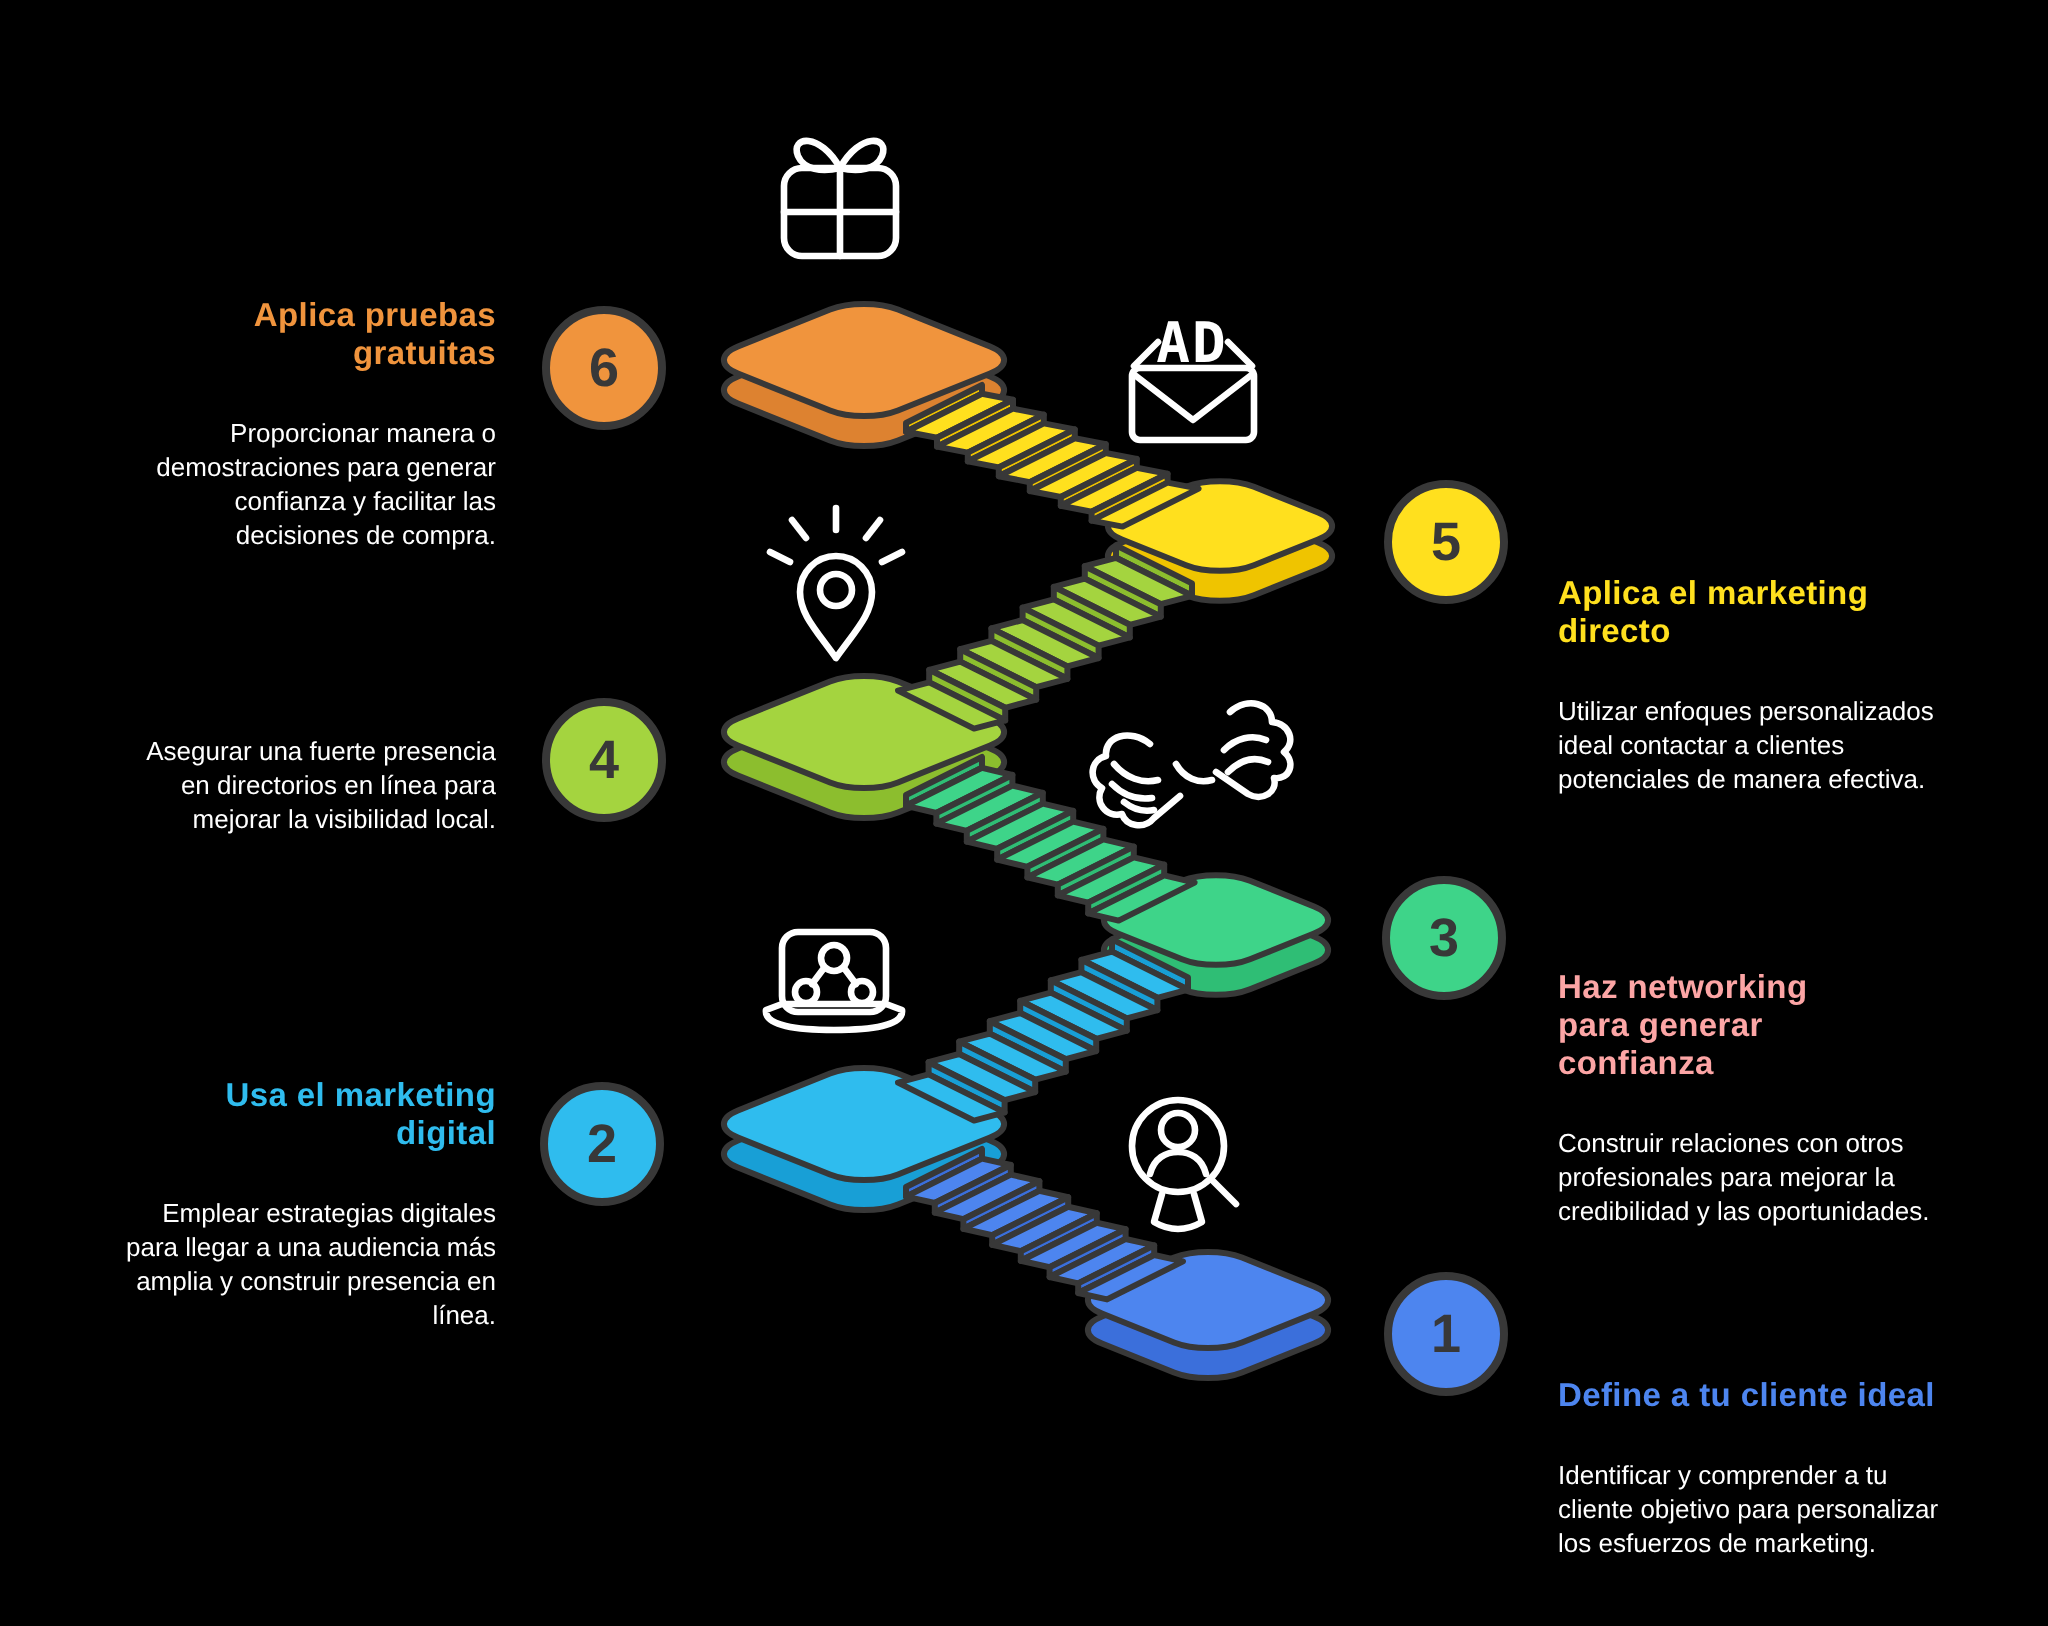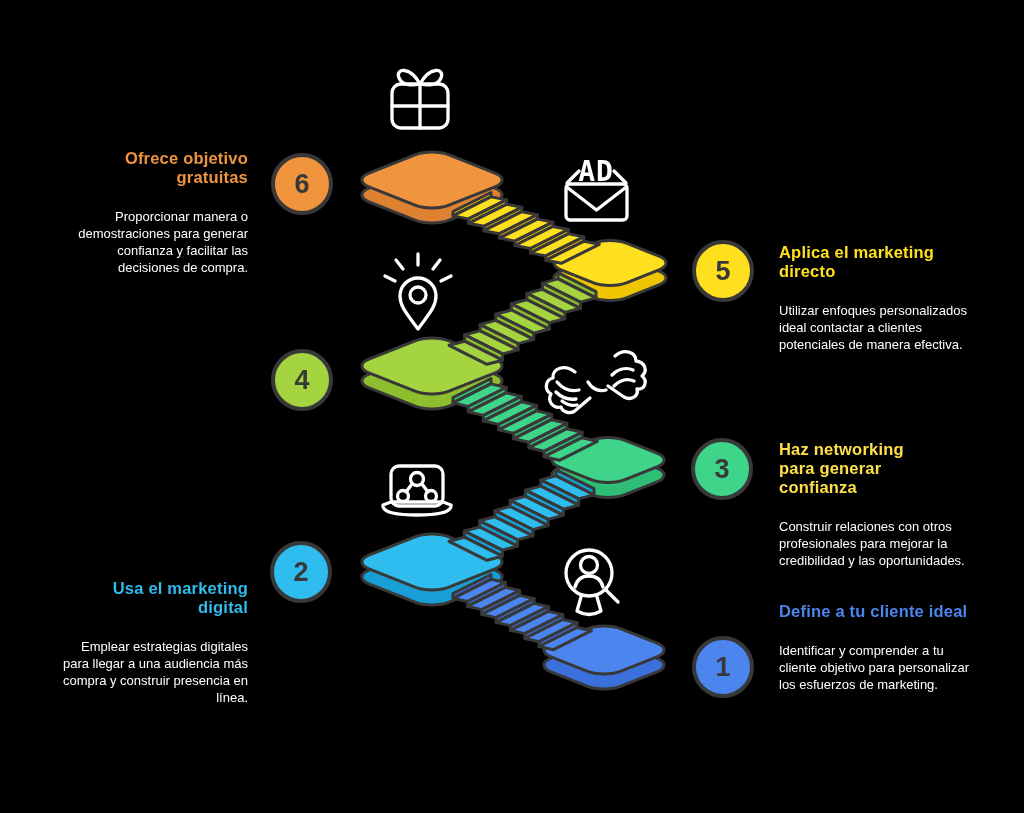--- a/index.html
+++ b/index.html
@@ -3,27 +3,27 @@
 <meta charset="utf-8">
 <style>
   html,body{margin:0;padding:0;background:#000;}
   .stage{
     position:relative;width:1024px;height:813px;background:#000000;
     overflow:hidden;font-family:"Liberation Sans","DejaVu Sans",sans-serif;
   }
   #stairs-svg{position:absolute;left:0;top:0;}
   .step-block{position:absolute;color:#fff;}
   .step-block.left{right:776px;width:190px;text-align:right;}
-  .step-block.right{left:779px;width:205px;text-align:left;}
+  .step-block.right{left:779px;width:205px;text-align:left;margin-top:45px;}
   .title{font-weight:700;font-size:16.5px;line-height:19px;letter-spacing:.2px;}
   .left .title{width:150px;margin-left:auto;}
   .b3 .title{width:150px;}
   .desc{margin-top:21px;font-size:13px;line-height:17px;color:#ffffff;font-weight:400;}
   .b6{top:149px;} .b4{top:346px;} .b2{top:539px;}
-  .b5{top:243px;} .b3{top:440px;} .b1{top:602px;}
+  .b5{top:243px;} .b3{top:440px;} .b1{top:644px;}
   .num-circle{
     position:absolute;width:54px;height:54px;border:4px solid #383838;border-radius:50%;
     display:flex;align-items:center;justify-content:center;
     font-size:27px;font-weight:700;color:#383838;
   }
   .c6{left:271px;top:153px;} .c4{left:271px;top:349px;} .c2{left:270px;top:541px;}
   .c5{left:692px;top:240px;} .c3{left:691px;top:438px;} .c1{left:692px;top:636px;}
   .icon{stroke:#FFFFFF;stroke-width:3.3;fill:none;stroke-linecap:round;stroke-linejoin:round;}
   .ad-text{fill:#FFFFFF;stroke:none;font-family:"DejaVu Sans Mono",monospace;
     font-size:28px;font-weight:700;letter-spacing:1px;text-anchor:middle;}
@@ -188,44 +188,45 @@
     <g class="icon">
       <circle cx="589" cy="573" r="23"></circle>
       <circle cx="589" cy="565" r="8.5"></circle>
       <path d="M575,587 C577,579 583,576 589,576 C595,576 601,579 603,587"></path>
       <line x1="606" y1="590" x2="618" y2="602"></line>
       <path d="M581,597 L577,611 Q589,618 601,611 L597,597"></path>
     </g>
   </svg>
 
   <div class="step-block left b6">
-    <div class="title" style="color: rgb(240, 148, 61);">Ofrece objetivo gratuitas</div>
+    <div class="title" style="color: rgb(240, 148, 61);">Aplica pruebas gratuitas</div>
     <div class="desc">Proporcionar manera o demostraciones para generar confianza y facilitar las decisiones de compra.</div>
   </div>
   <div class="num-circle c6" style="background: rgb(240, 148, 61);">6</div>
 
   <div class="step-block right b5">
     <div class="title" style="color: rgb(255, 224, 30);">Aplica el marketing directo</div>
     <div class="desc">Utilizar enfoques personalizados ideal contactar a clientes potenciales de manera efectiva.</div>
   </div>
   <div class="num-circle c5" style="background: rgb(255, 224, 30);">5</div>
 
   <div class="step-block left b4">
+    <div class="desc">Asegurar una fuerte presencia en directorios en línea para mejorar la visibilidad local.</div>
   </div>
   <div class="num-circle c4" style="background: rgb(164, 212, 63);">4</div>
 
   <div class="step-block right b3">
-    <div class="title" style="color: #fde047;">Haz networking para generar confianza</div>
+    <div class="title" style="color: #fca5a5;">Haz networking para generar confianza</div>
     <div class="desc">Construir relaciones con otros profesionales para mejorar la credibilidad y las oportunidades.</div>
   </div>
   <div class="num-circle c3" style="background: rgb(62, 212, 137);">3</div>
 
   <div class="step-block left b2">
-    <div class="title" style="color: rgb(47, 188, 238); margin-top: 40px;">Usa el marketing digital</div>
-    <div class="desc">Emplear estrategias digitales para llegar a una audiencia más compra y construir presencia en línea.</div>
+    <div class="title" style="color: rgb(47, 188, 238);">Usa el marketing digital</div>
+    <div class="desc">Emplear estrategias digitales para llegar a una audiencia más amplia y construir presencia en línea.</div>
   </div>
   <div class="num-circle c2" style="background: rgb(47, 188, 238);">2</div>
 
   <div class="step-block right b1">
     <div class="title" style="color: rgb(77, 133, 239);">Define a tu cliente ideal</div>
     <div class="desc">Identificar y comprender a tu cliente objetivo para personalizar los esfuerzos de marketing.</div>
   </div>
   <div class="num-circle c1" style="background: rgb(77, 133, 239);">1</div>
 
 </div>

